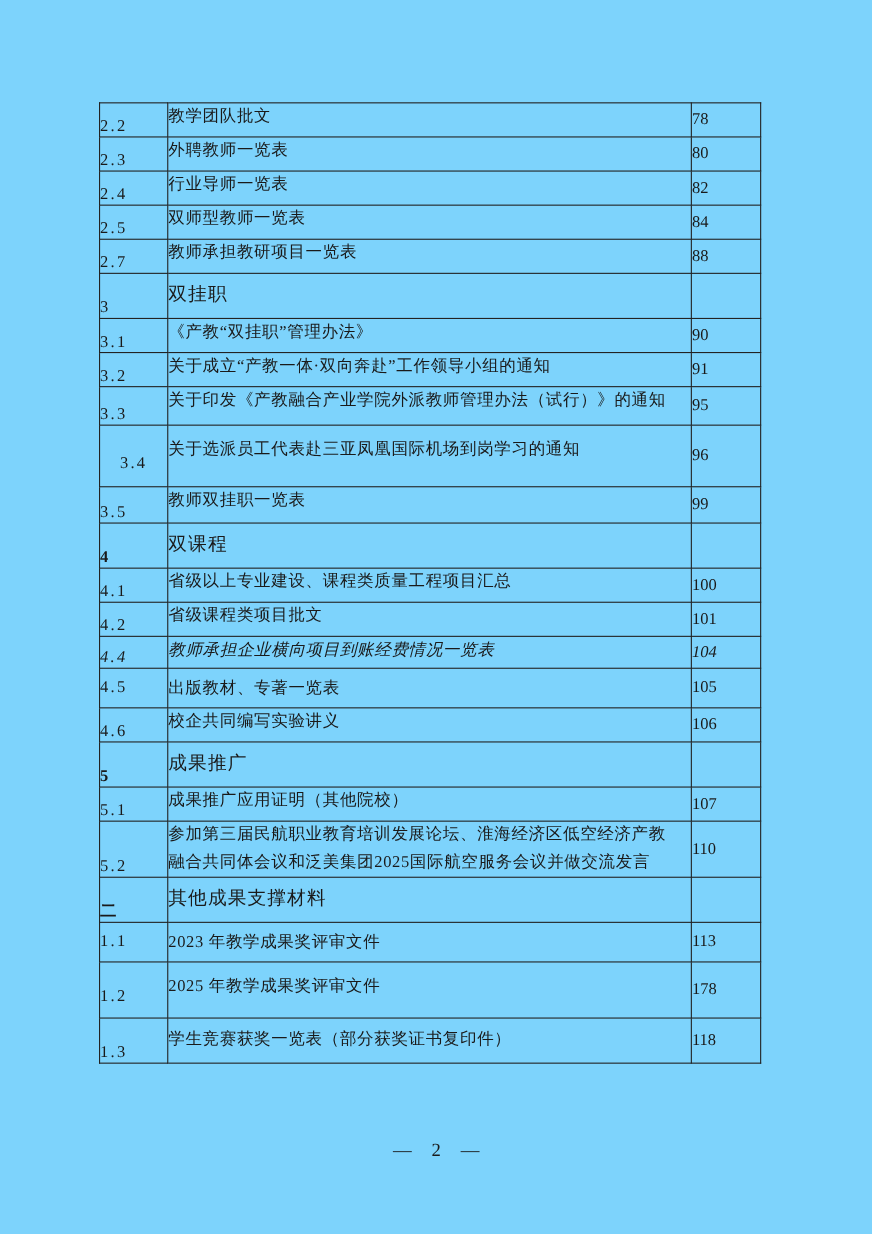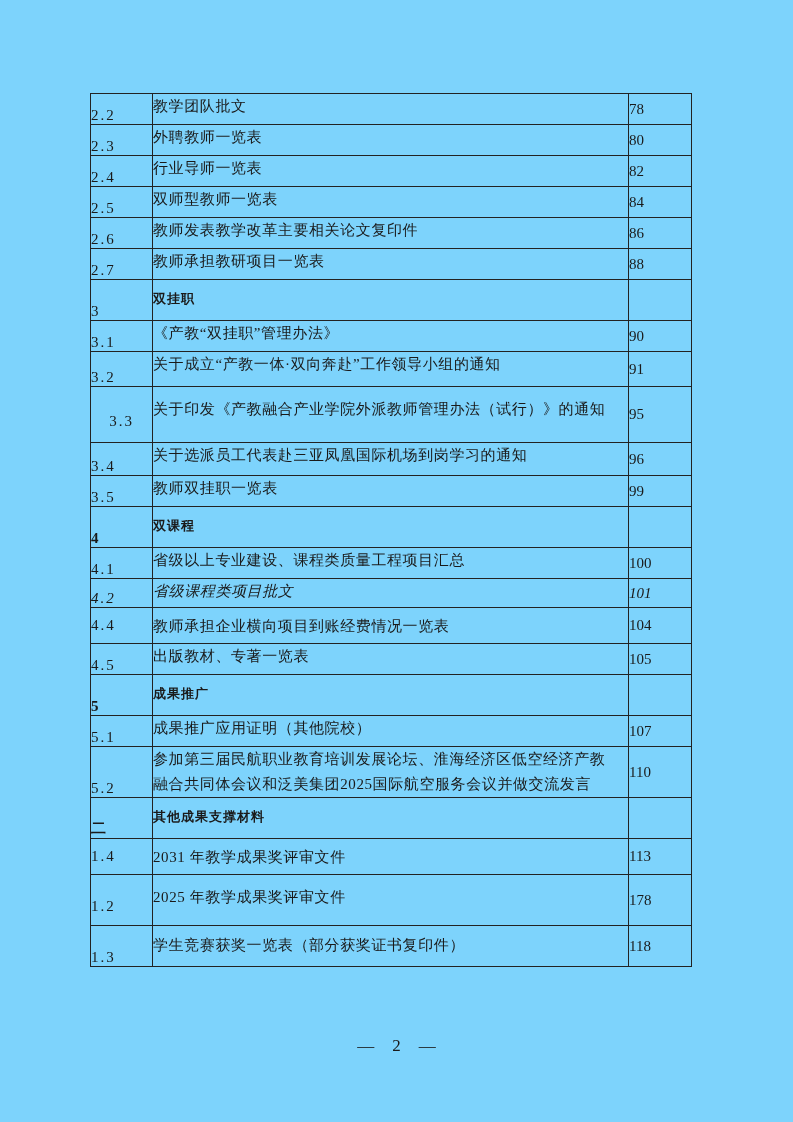--- a/index.html
+++ b/index.html
@@ -48,22 +48,22 @@
     white-space: pre-line;
   }
   .col-page {
     vertical-align: middle;
     padding-top: 5px;
   }
 
   .row-item td    { height: 30px; }
   .row-section td { height: 34px; }
   .row-section .col-title {
-    font-weight: bold;
-    font-size: 13px;
+    font-weight: normal;
+    font-size: 17px;
     letter-spacing: 1px;
     padding-top: 6px;
   }
   .bold-no { font-weight: bold; }
 
   
   tbody tr:nth-child(9)  td { height: 34px; }
   tbody tr:nth-child(10) td { height: 43px; }
   tbody tr:nth-child(10) .col-title { padding-top: 10px; }
   tbody tr:nth-child(10) .col-no    { padding-bottom: 12px; text-align: center; }
@@ -120,25 +120,20 @@
           <td class="col-no">2.4</td>
           <td class="col-title">行业导师一览表</td>
           <td class="col-page">82</td>
         </tr>
         <tr class="row-item">
           <td class="col-no">2.5</td>
           <td class="col-title">双师型教师一览表</td>
           <td class="col-page">84</td>
         </tr>
         <tr class="row-item">
-          <td class="col-no">2.6</td>
-          <td class="col-title">教师发表教学改革主要相关论文复印件</td>
-          <td class="col-page">86</td>
-        </tr>
-        <tr class="row-item">
           <td class="col-no">2.7</td>
           <td class="col-title">教师承担教研项目一览表</td>
           <td class="col-page">88</td>
         </tr>
         <tr class="row-section">
           <td class="col-no">3</td>
           <td class="col-title">双挂职</td>
           <td class="col-page"></td>
         </tr>
         <tr class="row-item">
@@ -183,20 +178,25 @@
         </tr>
         <tr class="row-item">
           <td class="col-no">4.4</td>
           <td class="col-title">教师承担企业横向项目到账经费情况一览表</td>
           <td class="col-page">104</td>
         </tr>
         <tr class="row-item">
           <td class="col-no">4.5</td>
           <td class="col-title">出版教材、专著一览表</td>
           <td class="col-page">105</td>
+        </tr>
+        <tr class="row-item">
+          <td class="col-no">4.6</td>
+          <td class="col-title">校企共同编写实验讲义</td>
+          <td class="col-page">106</td>
         </tr>
         <tr class="row-section">
           <td class="col-no bold-no">5</td>
           <td class="col-title">成果推广</td>
           <td class="col-page"></td>
         </tr>
         <tr class="row-item">
           <td class="col-no">5.1</td>
           <td class="col-title">成果推广应用证明（其他院校）</td>
           <td class="col-page">107</td>
@@ -206,22 +206,22 @@
           <td class="col-title">参加第三届民航职业教育培训发展论坛、淮海经济区低空经济产教
 融合共同体会议和泛美集团2025国际航空服务会议并做交流发言</td>
           <td class="col-page">110</td>
         </tr>
         <tr class="row-section">
           <td class="col-no bold-no">二</td>
           <td class="col-title">其他成果支撑材料</td>
           <td class="col-page"></td>
         </tr>
         <tr class="row-item">
-          <td class="col-no">1.4</td>
-          <td class="col-title">2031 年教学成果奖评审文件</td>
+          <td class="col-no">1.1</td>
+          <td class="col-title">2023 年教学成果奖评审文件</td>
           <td class="col-page">113</td>
         </tr>
         <tr class="row-item">
           <td class="col-no">1.2</td>
           <td class="col-title">2025 年教学成果奖评审文件</td>
           <td class="col-page">178</td>
         </tr>
         <tr class="row-item">
           <td class="col-no">1.3</td>
           <td class="col-title">学生竞赛获奖一览表（部分获奖证书复印件）</td>

